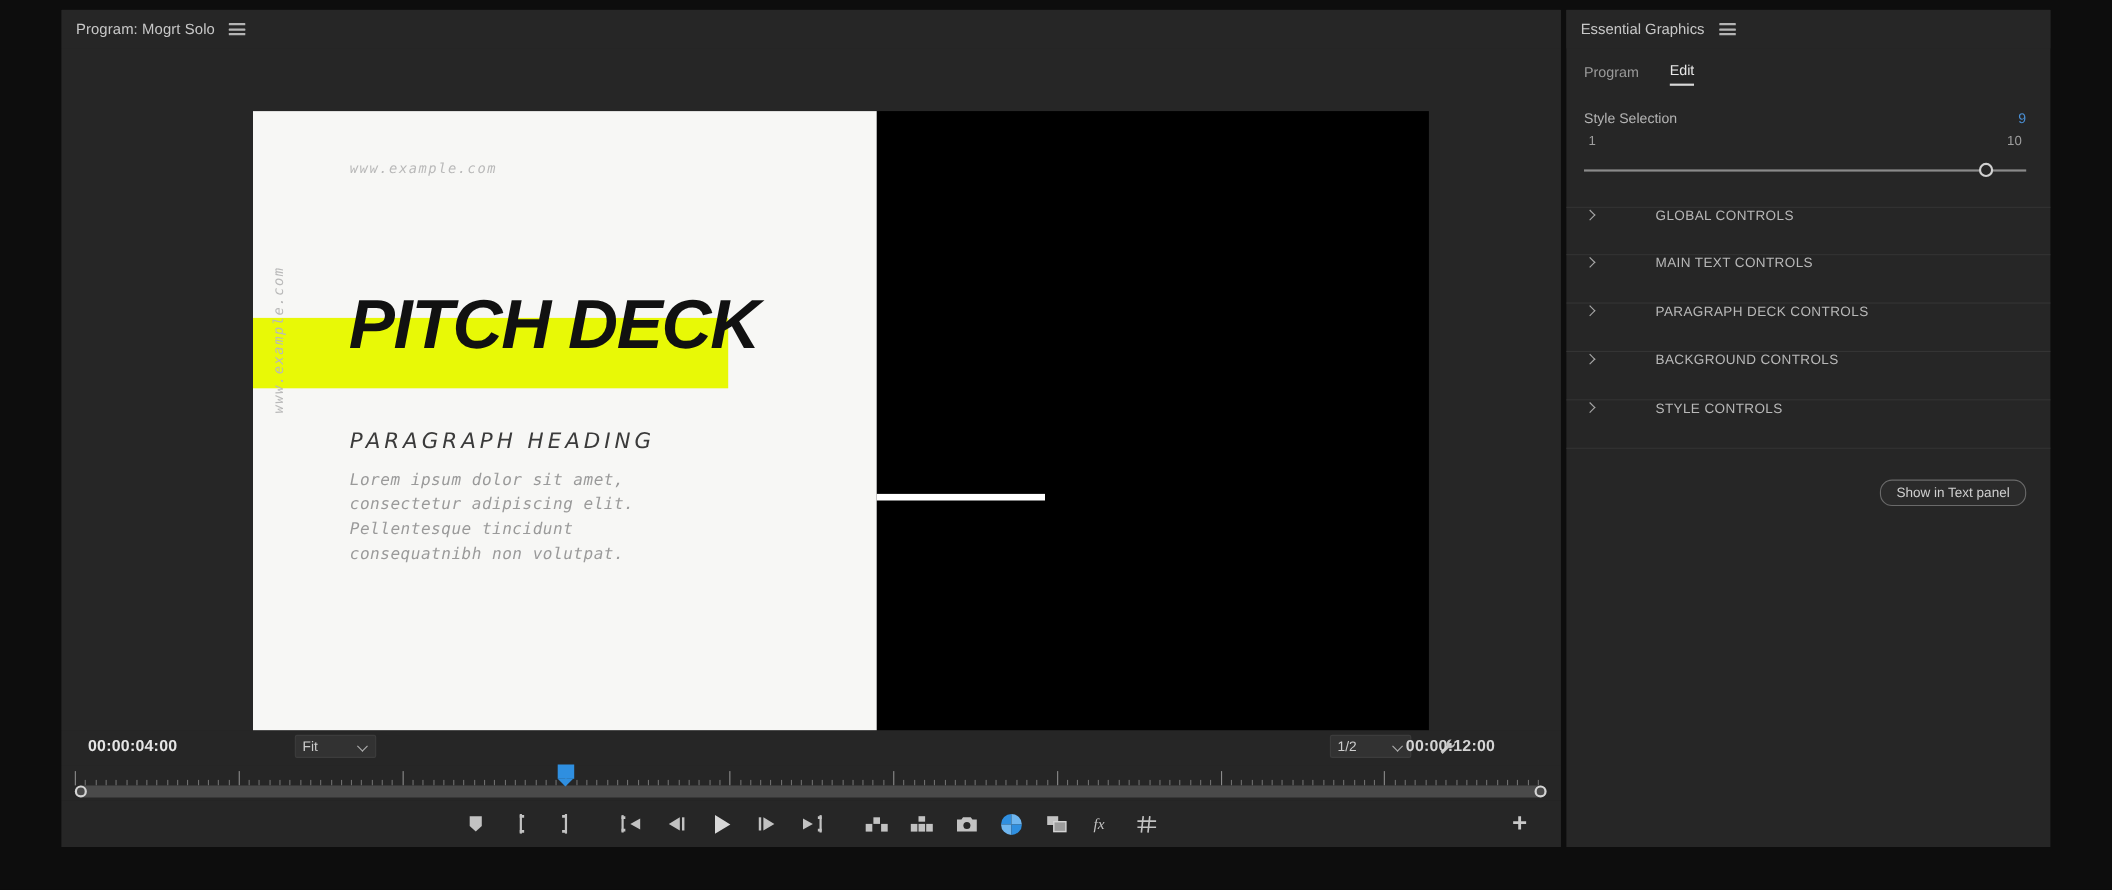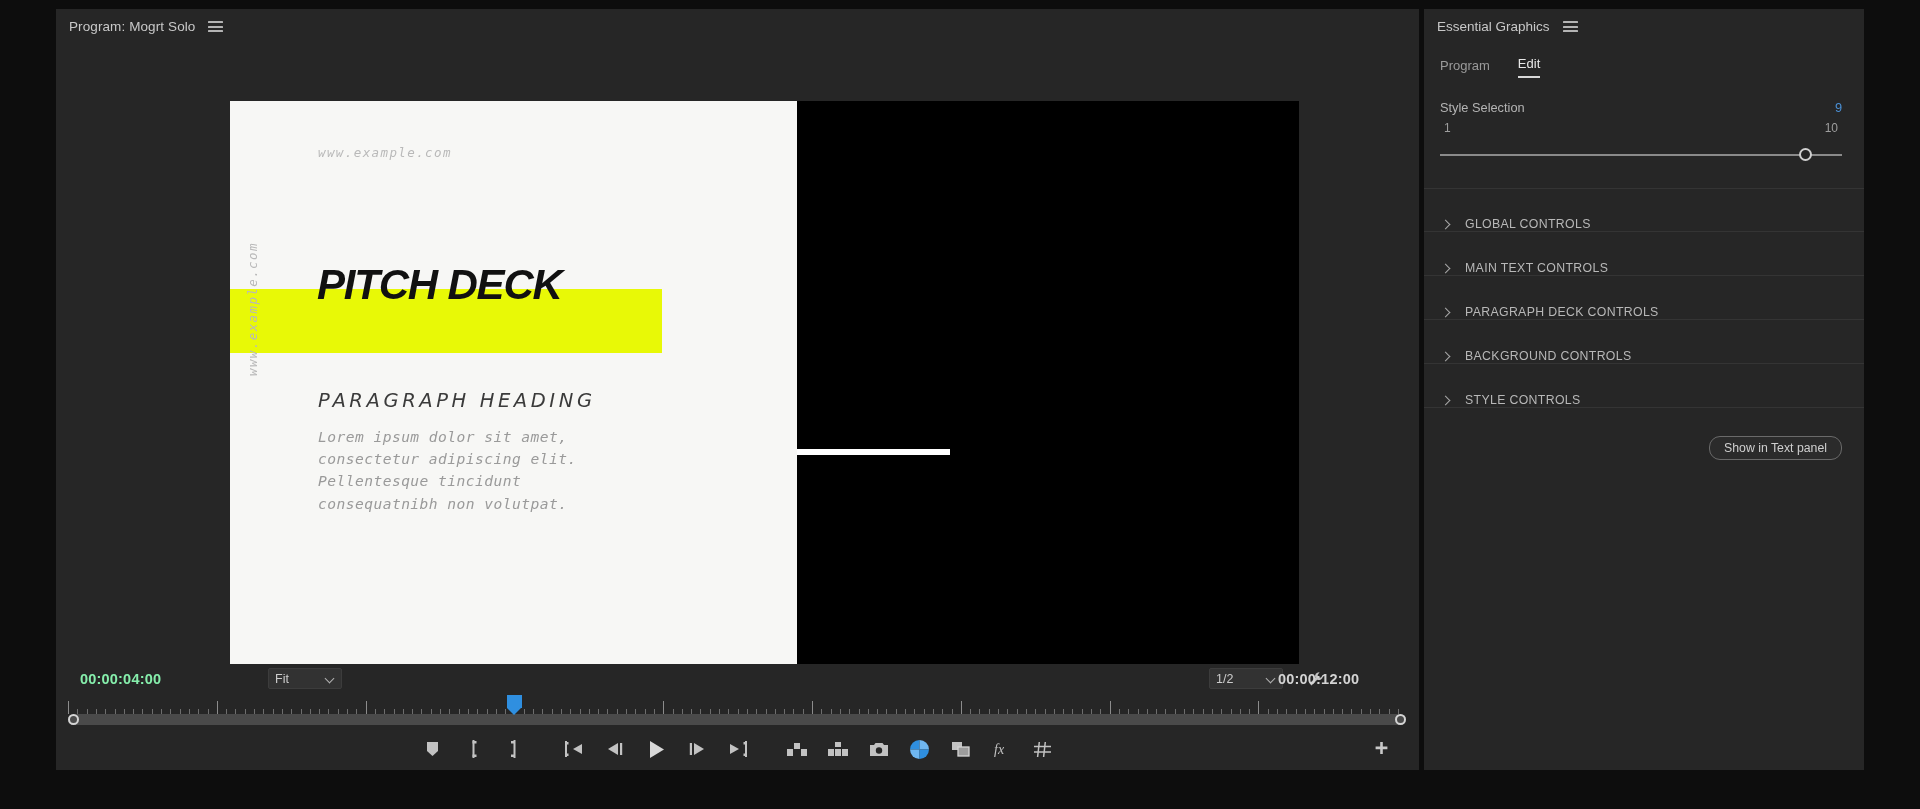--- a/index.html
+++ b/index.html
@@ -113,21 +113,21 @@
     height: 64px;
     background: #e8f906;
   }
 
   .card-title {
     position: absolute;
     left: 87px;
     top: 163px;
     font-family: "Liberation Sans", sans-serif;
     font-weight: 700;
-    font-size: 42px;
+    font-size: 63px;
     line-height: 1;
     letter-spacing: -1.2px;
     color: #111111;
     white-space: nowrap;
   }
 
   .card-subhead {
     position: absolute;
     left: 88px;
     top: 288px;
@@ -180,21 +180,21 @@
     position: relative;
     background: #262626;
   }
   .tc-current {
     position: absolute;
     left: 24px;
     top: 7px;
     font-family: "Liberation Sans", sans-serif;
     font-size: 14.5px;
     font-weight: 700;
-    color: #86efac;
+    color: #e5e5e5;
     letter-spacing: .2px;
   }
   .tc-duration {
     position: absolute;
     left: 1222px;
     top: 7px;
     font-family: "Liberation Sans", sans-serif;
     font-size: 14.5px;
     font-weight: 700;
     color: #d4d4d4;
@@ -416,25 +416,26 @@
     height: 13px;
     border-radius: 50%;
     border: 2px solid #d0d0d0;
     background: #262626;
     cursor: pointer;
   }
 
   .sections { margin-top: 26px; }
   .section-row {
     display: flex;
-    align-items: flex-end;
+    align-items: flex-start;
     height: 44px;
     padding-left: 16px;
     border-bottom: 1px solid #343434;
     cursor: pointer;
+    gap: 40px;
   }
   .section-row:first-child { border-top: 1px solid #343434; }
   .section-chevron {
     width: 13px;
     height: 13px;
     position: relative;
     margin-right: 12px;
     flex: 0 0 13px;
   }
   .section-chevron::after {

